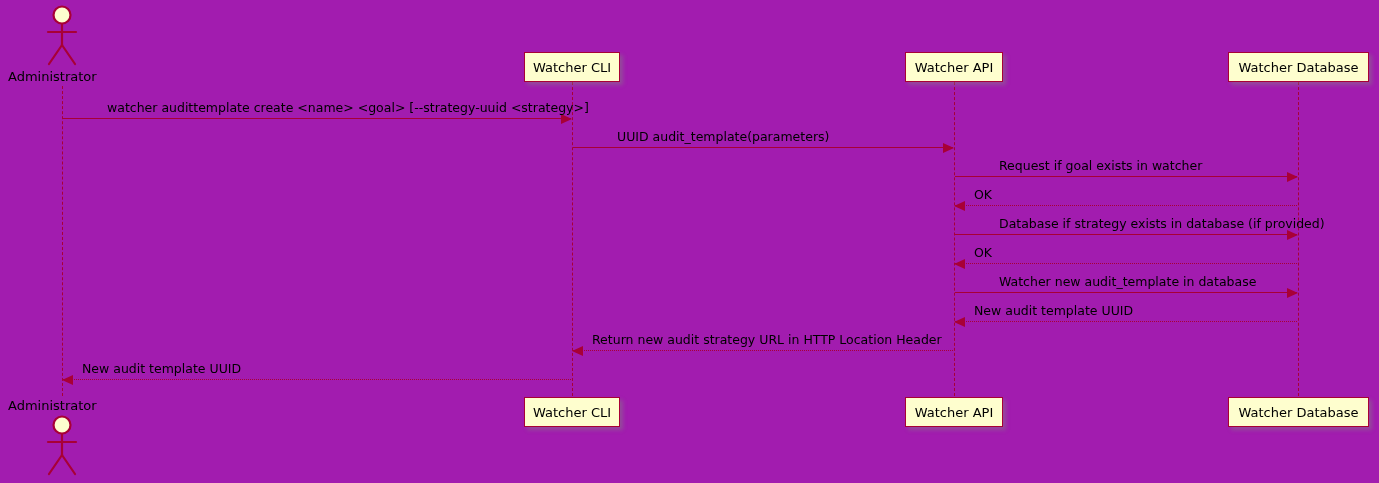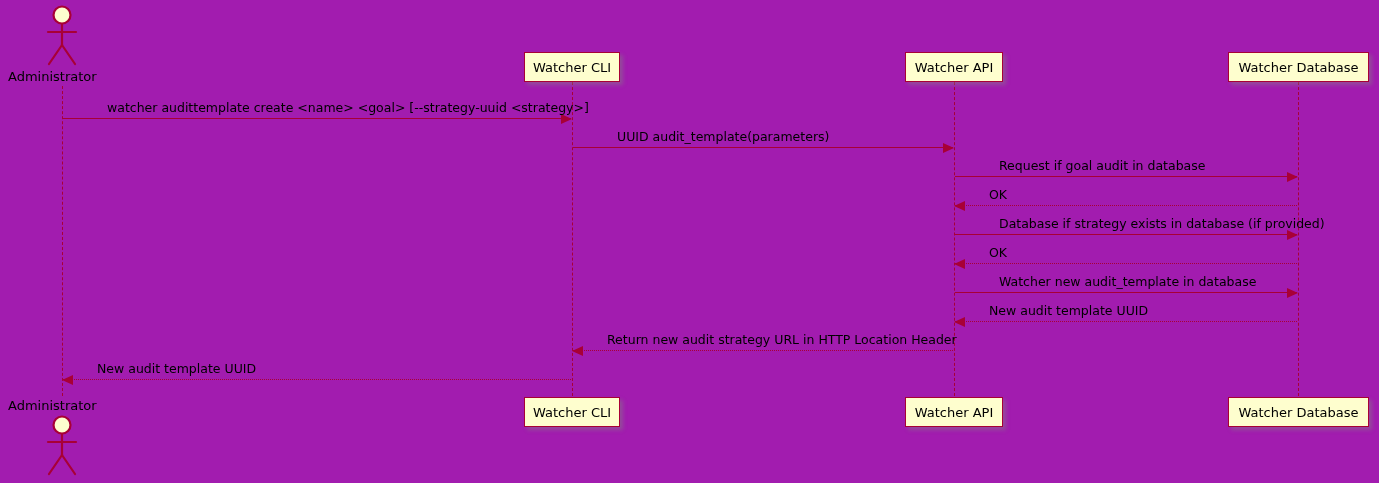--- a/index.html
+++ b/index.html
@@ -93,21 +93,21 @@
   }
   .msg .label {
     position: absolute;
     bottom: 4px;
     font-size: 12.5px;
     color: #000000;
     white-space: nowrap;
     line-height: 1;
   }
   .msg .label.left-align { left: 6px; margin-left: 38px; }
-  .msg .label.left-align-ret { left: 34px; }
+  .msg .label.left-align-ret { left: 19px; }
 </style>
 </head>
 <body>
 
 <div id="diagram">
 
   <div class="lifeline" style="left:62px; top:86px; height:310px;"></div>
   <div class="lifeline" style="left:572px; top:82px; height:314px;"></div>
   <div class="lifeline" style="left:954px; top:82px; height:314px;"></div>
   <div class="lifeline" style="left:1298px; top:82px; height:314px;"></div>
@@ -145,21 +145,21 @@
 
   <div class="msg solid to-right" style="left:573px; top:147px; width:380px;">
     <div class="line"></div>
     <div class="head"></div>
     <div class="label left-align">UUID audit_template(parameters)</div>
   </div>
 
   <div class="msg solid to-right" style="left:955px; top:176px; width:342px;">
     <div class="line"></div>
     <div class="head"></div>
-    <div class="label left-align">Request if goal audit in database</div>
+    <div class="label left-align">Request if goal exists in watcher</div>
   </div>
 
   <div class="msg dotted to-left" style="left:955px; top:205px; width:342px;">
     <div class="line"></div>
     <div class="head"></div>
     <div class="label left-align-ret">OK</div>
   </div>
 
   <div class="msg solid to-right" style="left:955px; top:234px; width:342px;">
     <div class="line"></div>

